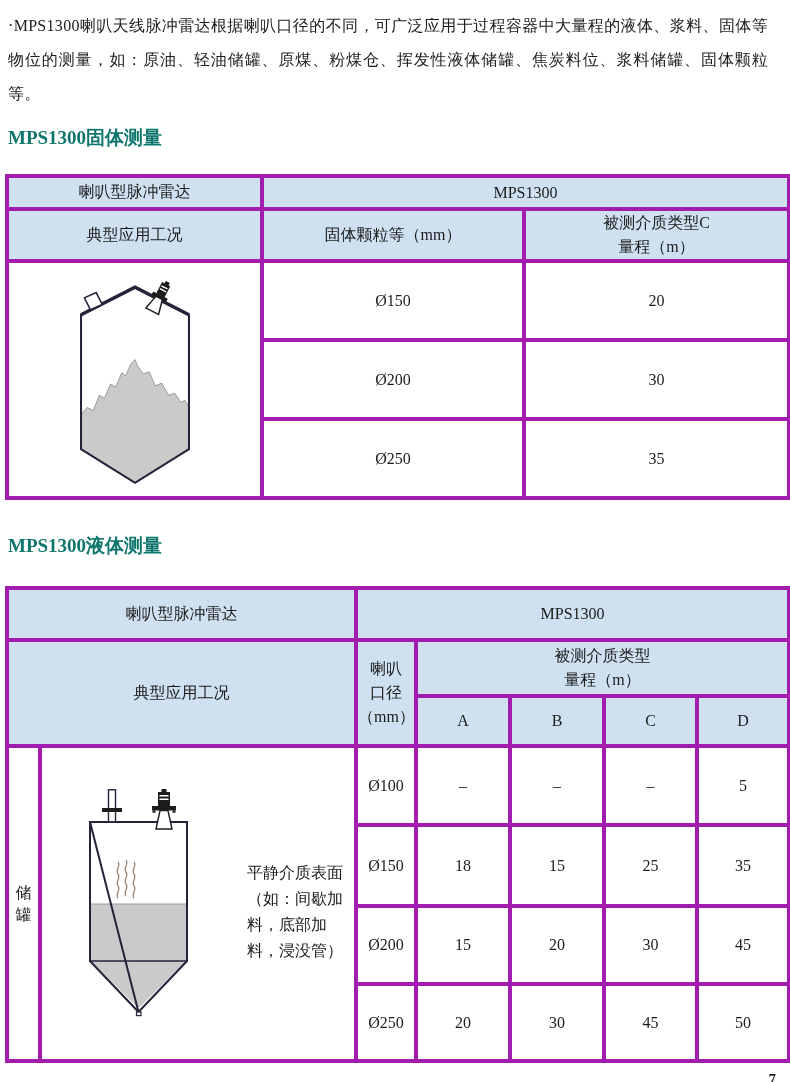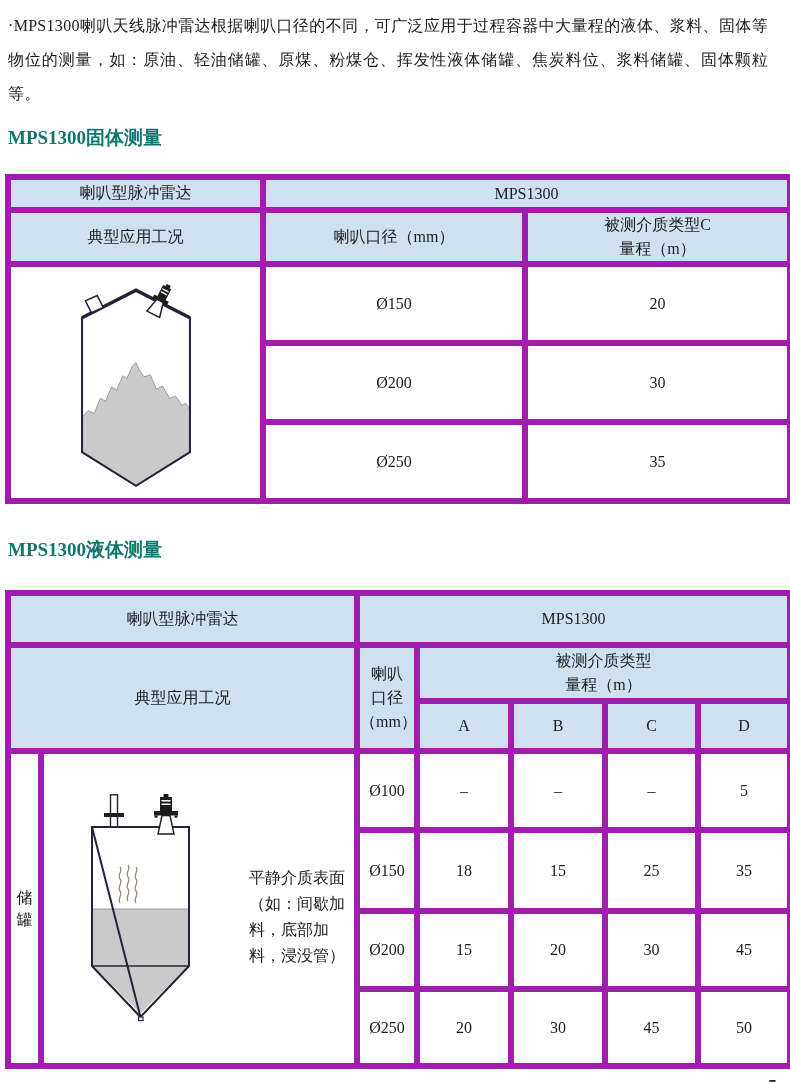--- a/index.html
+++ b/index.html
@@ -17,21 +17,21 @@
     color:#0f766e; font-size:19px; font-weight:bold;
     margin:15px 0 0 8px; line-height:24px;
     font-family:"Liberation Serif","DejaVu Serif",serif;
   }
   table.spec {
     border-collapse:collapse; table-layout:fixed;
     margin:24px 0 0 5px; width:782px;
     font-size:16px;
   }
   table.spec th, table.spec td {
-    border:6px solid #a21caf; padding:0;
+    border:4px solid #a21caf; padding:0;
     text-align:center; vertical-align:middle;
     font-weight:normal; font-size:16px; color:#1c1c1c;
   }
   .hdr { background:#cfe1f1; }
   .ml { white-space:pre-line; line-height:1.5; }
   #t1 { margin-top:24px; }
   #t2 { margin-top:28px; }
   .diagram-cell { background:#ffffff; }
   .diagram-cell svg { display:block; margin:6px auto 0 auto; }
   .tank-note-cell {
@@ -67,21 +67,21 @@
       <col style="width:262px">
       <col style="width:265px">
     </colgroup>
   <tbody>
     <tr style="height:33px">
       <th class="hdr">喇叭型脉冲雷达</th>
       <th class="hdr" colspan="2">MPS1300</th>
     </tr>
     <tr style="height:48px">
       <th class="hdr">典型应用工况</th>
-      <th class="hdr">喇叭口径（mm）</th>
+      <th class="hdr">固体颗粒等（mm）</th>
       <th class="hdr ml">被测介质类型C
 量程（m）</th>
     </tr>
     <tr style="height:79px">
       <td class="diagram-cell" rowspan="3">
         <svg width="112" height="204" viewBox="0 0 110 200">
           <polygon points="2,131 8,124 14,127 20,112 25,115 31,101 36,104 42,90 46,93 51,81 55,77 58,84 63,91 69,89 75,103 81,100 88,112 94,110 100,119 104,117 108,124 108,165 55,198 2,165" fill="#cacaca" stroke="#8a8a8a" stroke-width="0.8"></polygon>
           <polygon points="2,33 55,6 108,33 108,165 55,198 2,165" fill="none" stroke="#23233a" stroke-width="2"></polygon>
           <path d="M2,33 L55,6 L108,33" fill="none" stroke="#23233a" stroke-width="3.4"></path>
           <polygon points="11.2,28 22.8,22.8 16.9,11.2 5.3,16.4" fill="#ffffff" stroke="#23233a" stroke-width="1.5"></polygon>

